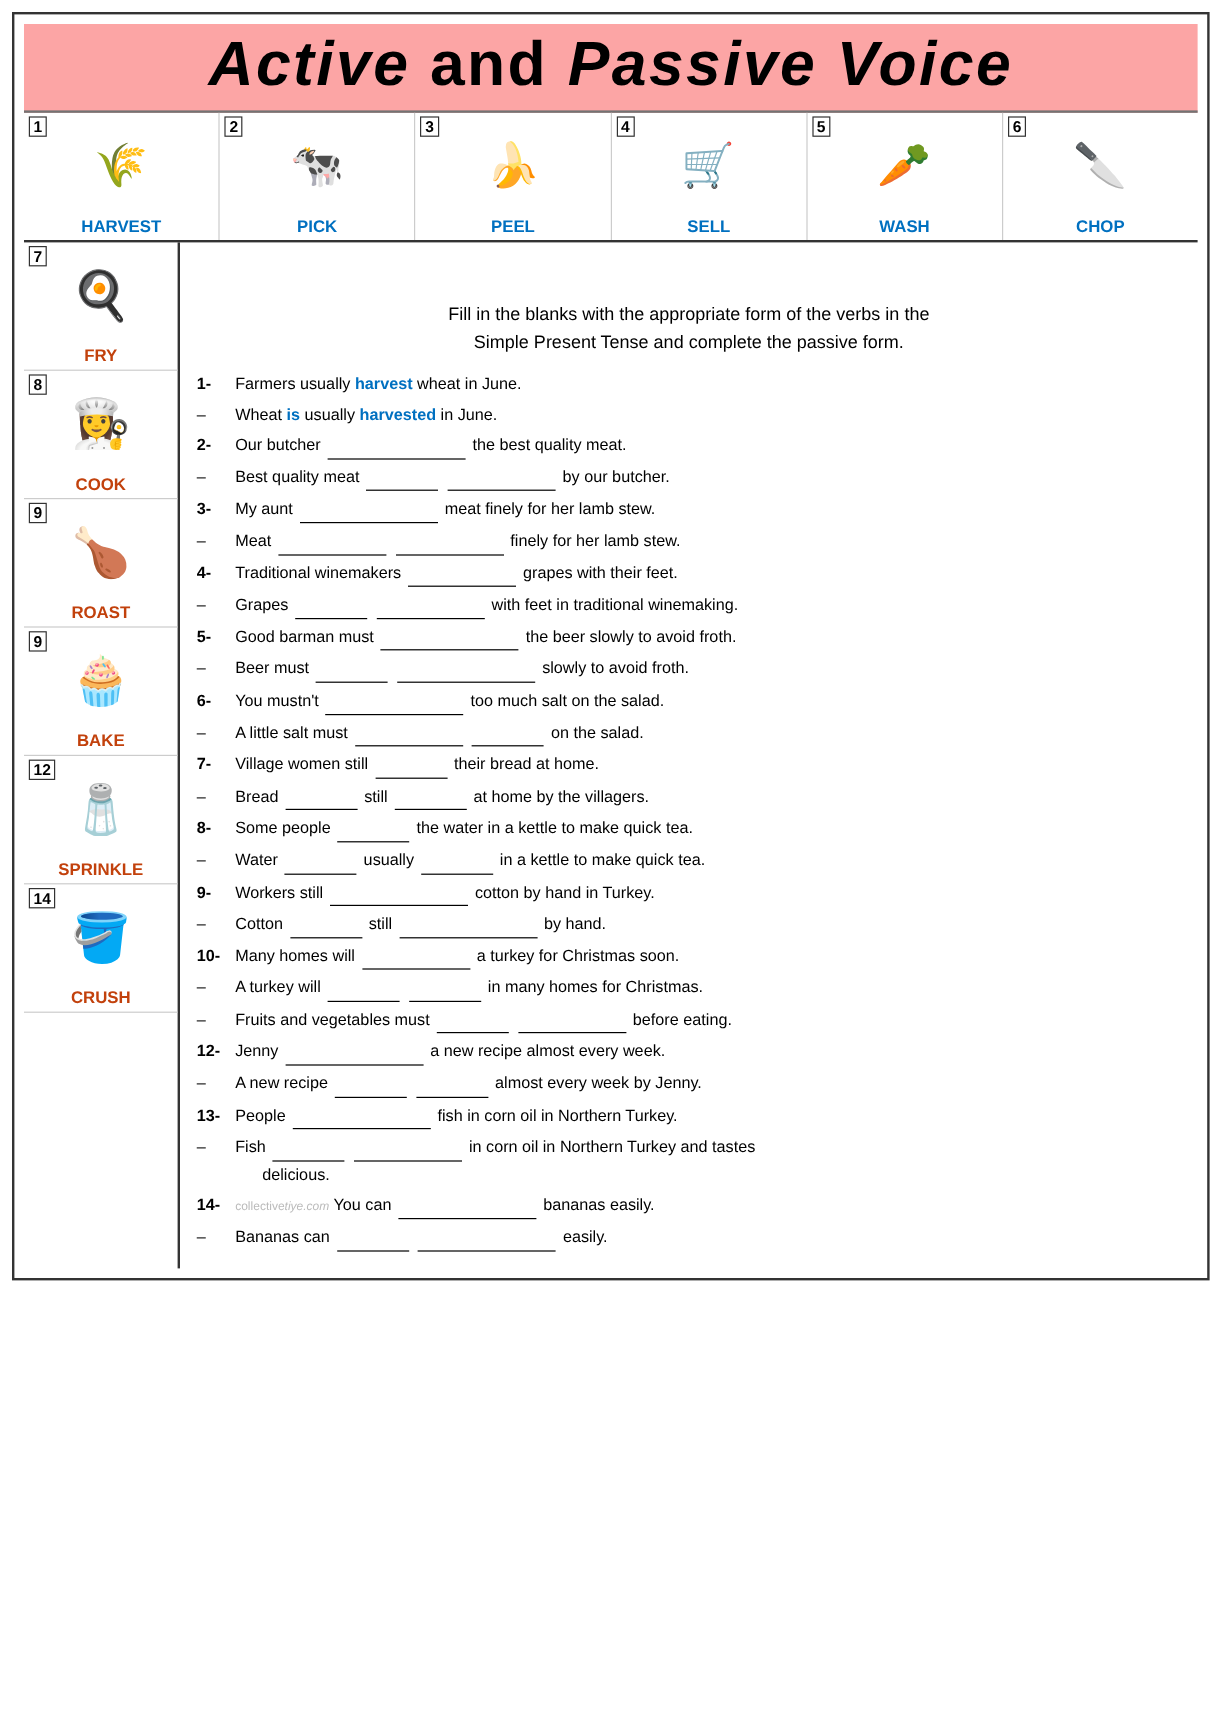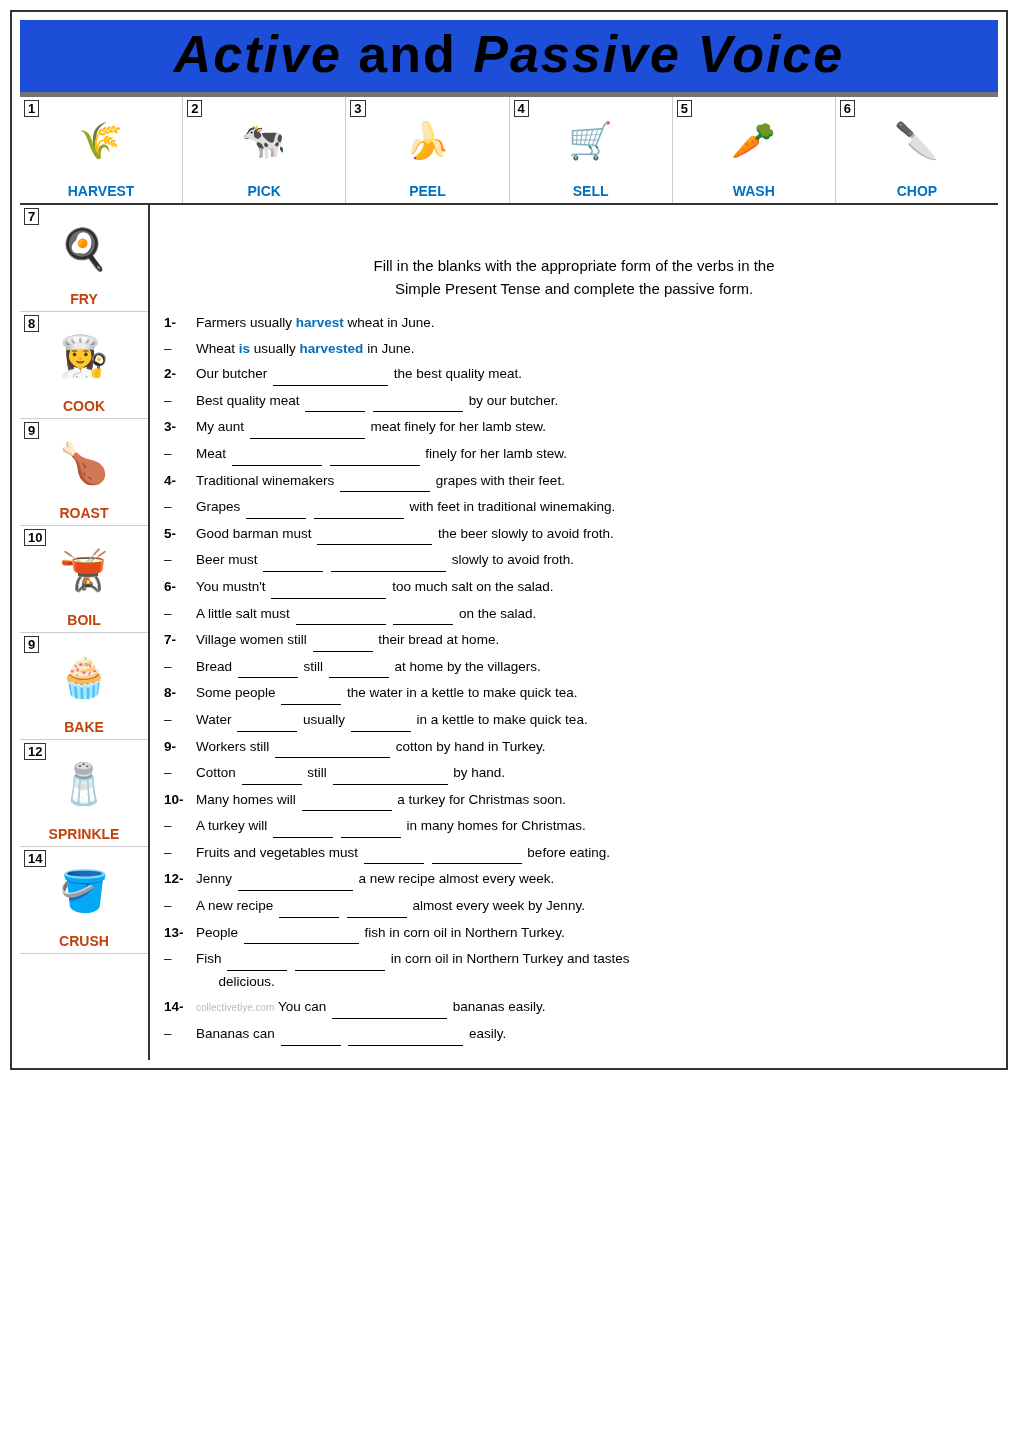--- a/index.html
+++ b/index.html
@@ -11,23 +11,23 @@
       padding: 10px;
     }
     .page {
       border: 2px solid #333;
       padding: 8px;
       background: #fff;
     }
     
     .title-bar {
       text-align: center;
-      background: #1d4ed8;
+      background: #fca5a5;
       padding: 4px 0 8px 0;
-      border-bottom: 5px solid #737373;
+      border-bottom: 2px solid #737373;
     }
     .title-text {
       font-size: 52px;
       font-weight: 900;
       font-family: Impact, 'Arial Black', sans-serif;
       letter-spacing: 2px;
       color: #000;
     }
     .title-text .active { font-style: italic; }
     .title-text .passive { font-style: italic; }
@@ -214,25 +214,20 @@
     <span class="num">8</span>
     <div class="side-img">👩‍🍳</div>
     <div class="label">COOK</div>
   </div>
         <div class="side-cell">
     <span class="num">9</span>
     <div class="side-img">🍗</div>
     <div class="label">ROAST</div>
   </div>
         <div class="side-cell">
-    <span class="num">10</span>
-    <div class="side-img">🫕</div>
-    <div class="label">BOIL</div>
-  </div>
-        <div class="side-cell">
     <span class="num">9</span>
     <div class="side-img">🧁</div>
     <div class="label">BAKE</div>
   </div>
         <div class="side-cell">
     <span class="num">12</span>
     <div class="side-img">🧂</div>
     <div class="label">SPRINKLE</div>
   </div>
         <div class="side-cell">
@@ -372,21 +367,21 @@
       <span class="exercise-text">People <span class="blank" style="min-width:115px">&nbsp;</span> fish in corn oil in Northern Turkey.</span>
     </div>
     <div class="exercise-item dash-item">
       <span class="exercise-num">–</span>
       <span class="exercise-text">Fish <span class="blank" style="min-width:60px">&nbsp;</span> <span class="blank" style="min-width:90px">&nbsp;</span> in corn oil in Northern Turkey and tastes<br>&nbsp;&nbsp;&nbsp;&nbsp;&nbsp;&nbsp;delicious.</span>
     </div>
           </div>
           <div>
     <div class="exercise-item">
       <span class="exercise-num">14-</span>
-      <span class="exercise-text"><span style="font-size:10px;color:#bbb;">collective</span><span style="font-size:10px;color:#bbb;">tiye.com</span> You can <span class="blank" style="min-width:115px">&nbsp;</span> bananas easily.</span>
+      <span class="exercise-text"><span style="font-size:10px;color:#bbb;">collective</span><span style="font-style:italic;font-size:10px;color:#bbb;">tiye.com</span> You can <span class="blank" style="min-width:115px">&nbsp;</span> bananas easily.</span>
     </div>
     <div class="exercise-item dash-item">
       <span class="exercise-num">–</span>
       <span class="exercise-text">Bananas can <span class="blank" style="min-width:60px">&nbsp;</span> <span class="blank" style="min-width:115px">&nbsp;</span> easily.</span>
     </div>
           </div>
         </div>
     </div>
   </div>
 </div>

